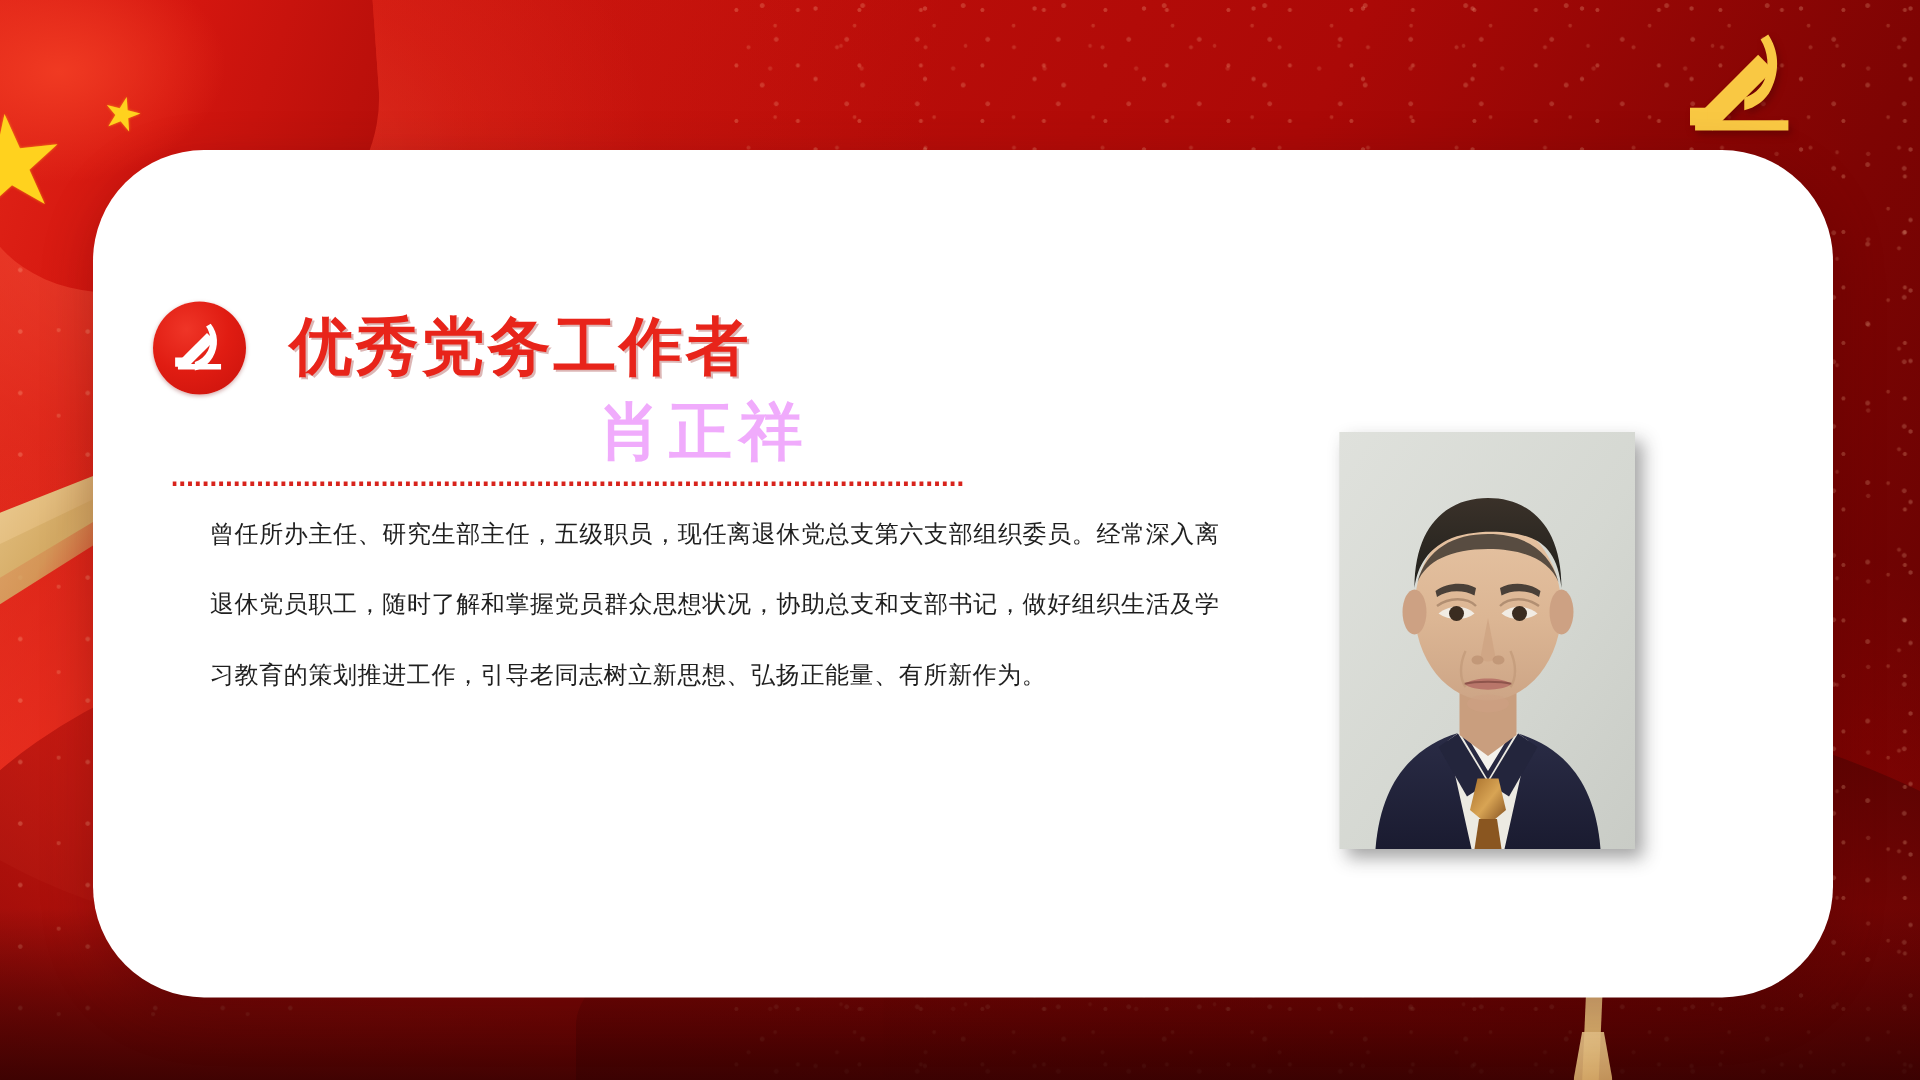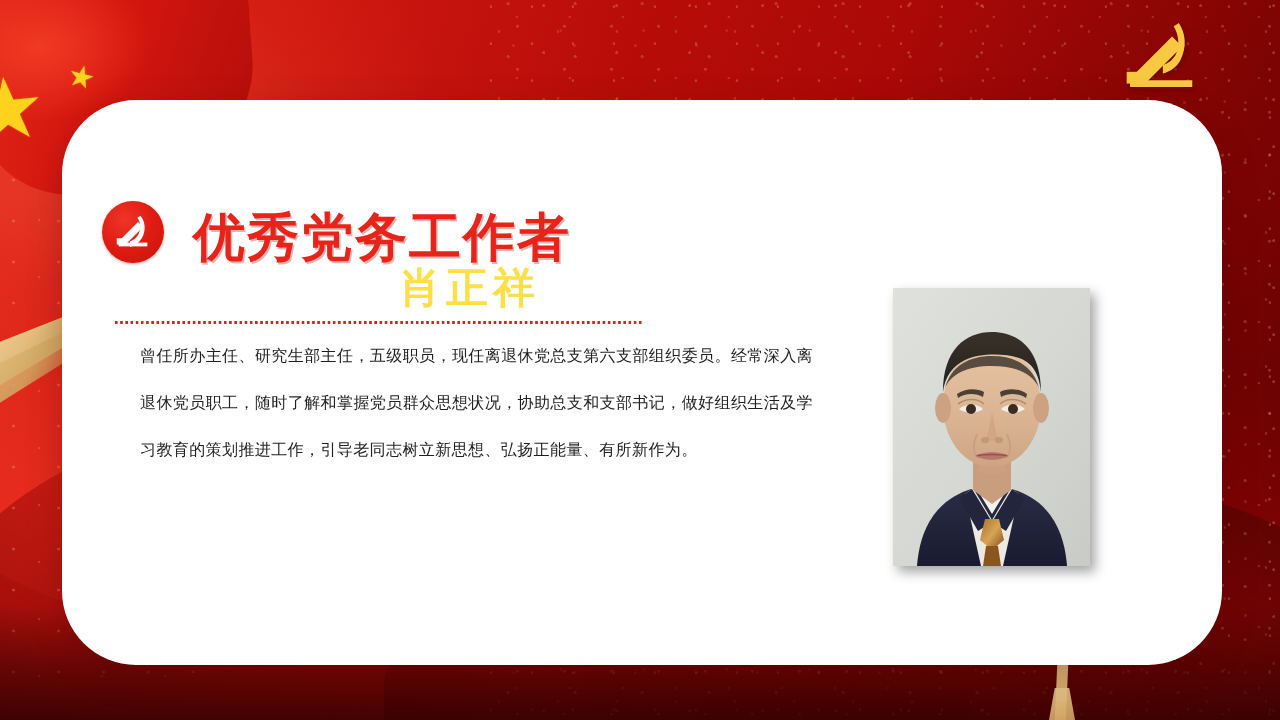--- a/index.html
+++ b/index.html
@@ -139,30 +139,30 @@
     background:radial-gradient(circle at 36% 30%, #ef3527 0%, #e01c12 48%, #c9120c 100%);
     display:flex;align-items:center;justify-content:center;
     box-shadow:0 1px 3px rgba(120,6,6,.35);
   }
   .badge svg{width:40px;height:40px;display:block;color:#ffffff;}
 
   
   .title{
     position:absolute;left:193px;top:203px;
     font-family:Liberation Sans, sans-serif;font-weight:bold;
-    font-size:52px;letter-spacing:2px;color:#e8241a;
+    font-size:42px;letter-spacing:2px;color:#e8241a;
     text-shadow:1.5px 1.5px 0 rgba(140,14,10,.30);
     white-space:nowrap;
     text-align:right;
   }
   .name{
     position:absolute;left:160px;top:260px;width:380px;
     text-align:right;
     font-family:"Liberation Serif",serif;font-weight:bold;
-    font-size:42px;letter-spacing:5px;color:#fde047;
+    font-size:42px;letter-spacing:5px;color:#f0abfc;
     white-space:nowrap;
   }
 
   
   .rule{
     position:absolute;left:115px;top:321px;width:527px;height:3px;
     background-image:linear-gradient(90deg,#d8231c 0 2.6px, transparent 2.6px 5.2px);
     background-size:5.2px 3px;background-repeat:repeat-x;
   }
 

